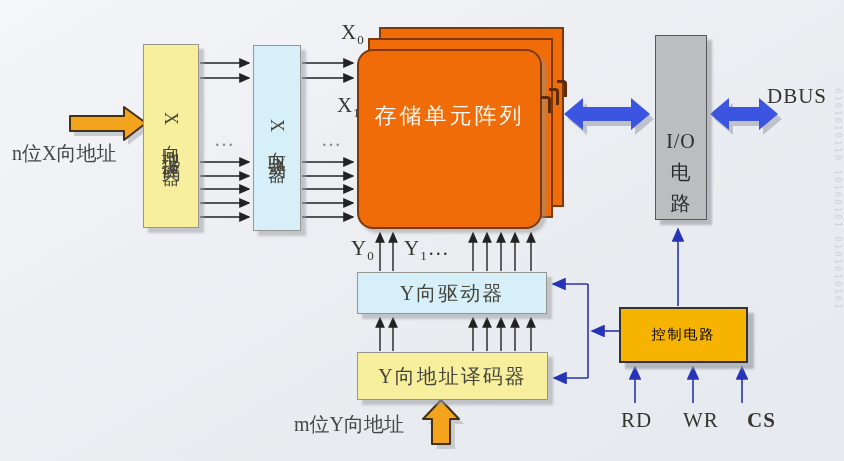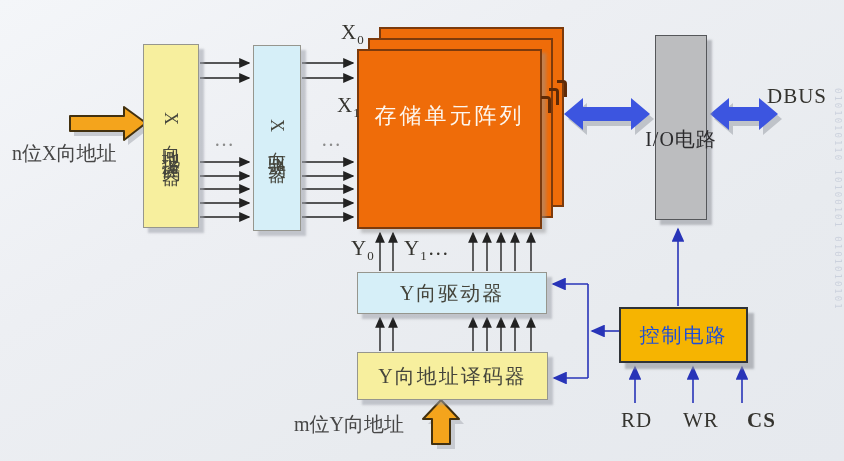--- a/index.html
+++ b/index.html
@@ -20,39 +20,39 @@
     color:#45453c;
   }
   .yellow{background:#f7ef9e;}
   .cyan{background:#d6eff8;}
   .vtext{writing-mode:vertical-rl;text-orientation:mixed;letter-spacing:5px;font-size:18px;}
   .htext{font-size:20px;letter-spacing:2px;}
   .array{
     position:absolute;box-sizing:border-box;
     background:#ef6c09;border:2px solid #7c3a0c;
   }
-  .array.front{box-shadow:4px 4px 3px rgba(150,150,150,.5);}
+  .array.front{box-shadow:4px 4px 3px rgba(150,150,150,.5);border-radius:16px;}
   .array-label{
     position:absolute;width:100%;text-align:center;top:50px;
     color:#fdf6ee;font-size:22px;letter-spacing:3px;
   }
   .clip{
     position:absolute;width:7px;height:14px;
     border-top:3px solid #5f2a06;border-right:3px solid #5f2a06;
     border-radius:0 4px 0 0;
   }
   .io{
     background:#bcbdbf;border:1.5px solid #55575a;
-    flex-direction:row;justify-content:center;padding-top:24px;
+    flex-direction:column;justify-content:flex-end;padding-top:24px;
     color:#2b2b2d;font-size:20px;line-height:31px;letter-spacing:1px;
     box-shadow:5px 5px 2px rgba(150,154,160,.6);
   }
   .control{
     background:#f6b401;border:2px solid #2f3337;
-    color:#1d4ed8;font-size:20px;letter-spacing:2px;
+    color:#000000;font-size:14px;letter-spacing:2px;
     box-shadow:6px 6px 2px rgba(150,154,160,.65);
   }
   .lbl{position:absolute;color:#474747;font-size:20px;white-space:nowrap;}
   .serifl{position:absolute;color:#35342f;font-size:21px;white-space:nowrap;letter-spacing:1px;}
   .serifl sub{font-size:13px;}
   .dots{position:absolute;color:#8b8b8b;font-size:20px;letter-spacing:2px;}
   .watermark{
     position:absolute;right:1px;top:88px;
     writing-mode:vertical-rl;
     font-family:"DejaVu Sans Mono",monospace;font-size:9px;

